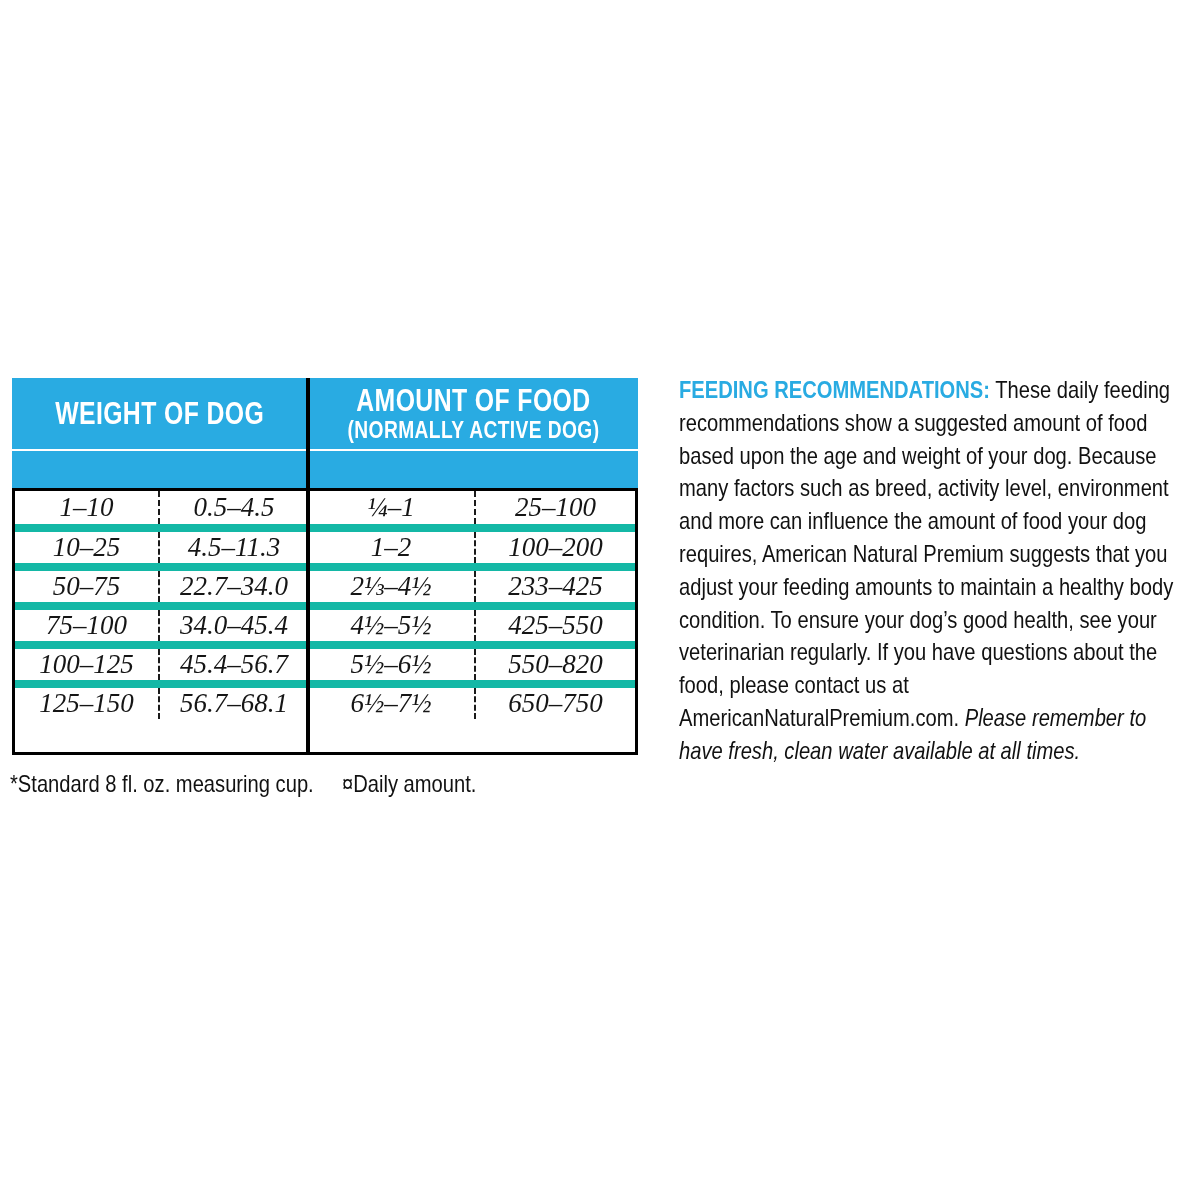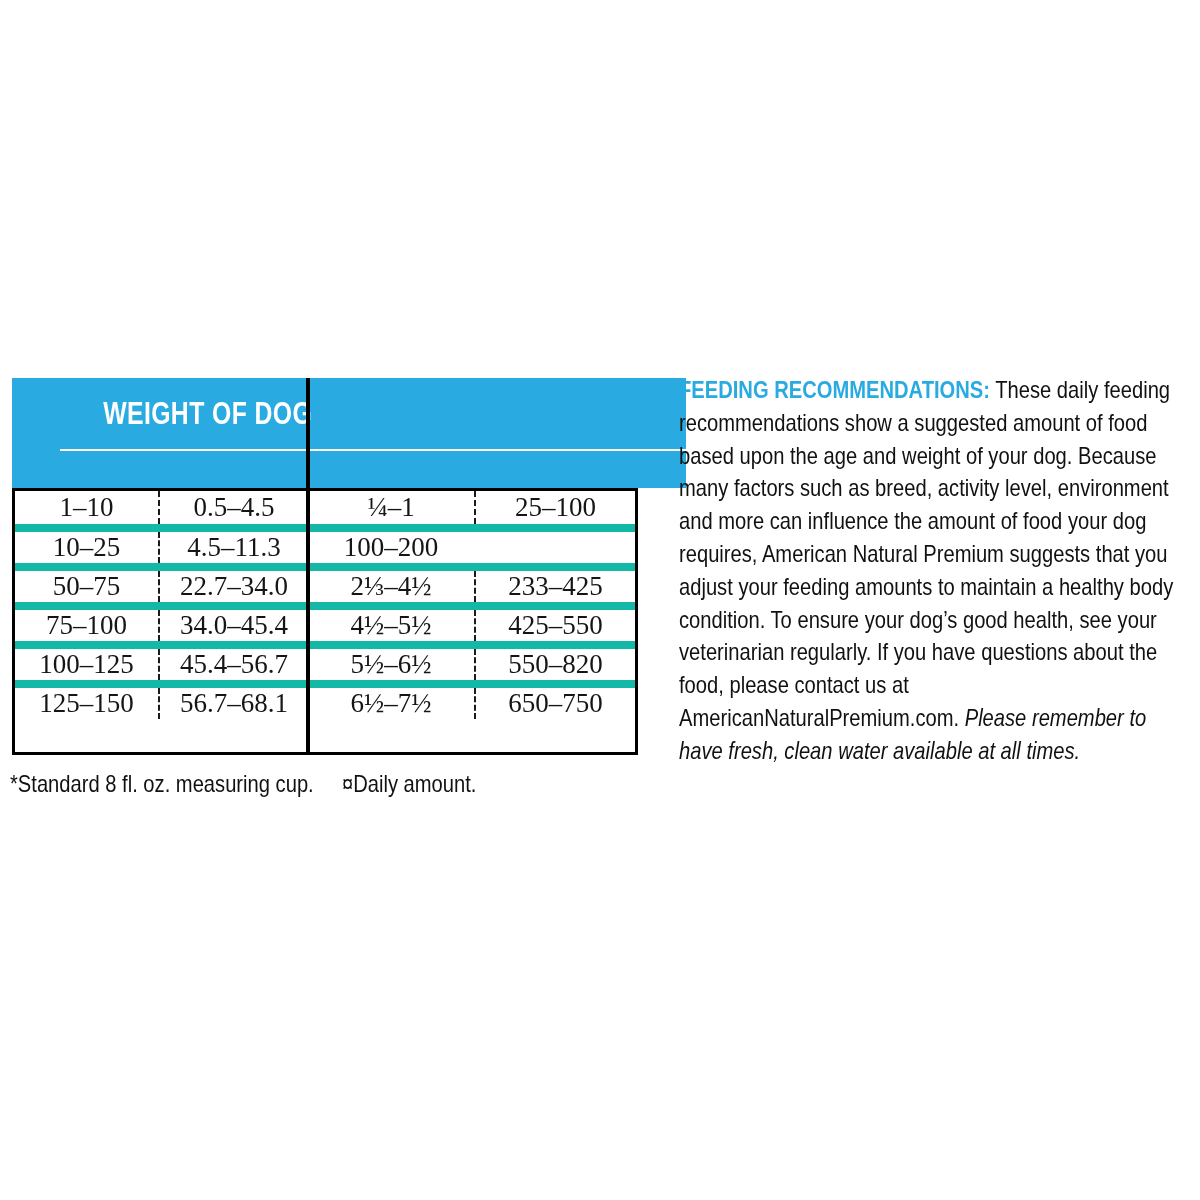--- a/index.html
+++ b/index.html
@@ -5,21 +5,21 @@
   html,body { margin:0; padding:0; }
   body {
     width:1200px; height:1200px; background:#ffffff; position:relative;
     font-family:"Liberation Sans","DejaVu Sans",sans-serif;
     color:#111111;
   }
 
   
   .feeding-table { position:absolute; left:12px; top:378px; width:626px; height:377px; }
 
-  .thead { position:absolute; left:0; top:0; width:626px; height:110px; background:#29ABE2;padding-left:48px; }
+  .thead { position:absolute; left:0; top:0; width:626px; height:110px; background:#29ABE2; }
   .group-row { display:grid; grid-template-columns:296px 1fr; height:71px; }
   .group { display:flex; flex-direction:column; align-items:center; justify-content:center; color:#fff; }
   .gh {
     display:inline-block; transform:scaleX(0.80); transform-origin:center;
     font-weight:bold; font-size:31px; line-height:31px; letter-spacing:0.5px; white-space:nowrap;
   }
   .gh-sub {
     display:inline-block; transform:scaleX(0.80); transform-origin:center;
     font-weight:bold; font-size:24px; line-height:27px; letter-spacing:0.5px; white-space:nowrap;
   }
@@ -33,21 +33,21 @@
   .shcell.sep { border-left:7px solid #e5e5e5; box-sizing:border-box; }
   .sh-label {
     display:inline-block; transform:scaleX(0.80); transform-origin:center;
     font-weight:bold; font-size:27px; white-space:nowrap;
   }
   .sh-label sup { font-size:0.62em; vertical-align:super; line-height:0; }
 
   .tbody {
     position:absolute; left:0; top:110px; width:626px; height:267px;
     box-sizing:border-box; border:3px solid #000;
-    display:grid; grid-template-rows:repeat(7,1fr); background:#fff;
+    display:grid; grid-template-rows:repeat(7,1fr); background:#fff;font-style:italic;
   }
   .trow { display:grid; grid-template-columns:143px 150px 166px 1fr; }
   .trow + .trow { border-top:8px solid #14b8a6; }
   .tcell {
     display:flex; align-items:center; justify-content:center;
     font-family:"Liberation Serif","DejaVu Serif",serif;
     font-size:27px; color:#151515; box-sizing:border-box;
   }
   .trow .tcell:nth-child(2), .trow .tcell:nth-child(4) { border-left:2px dashed #1a1a1a; }
 
@@ -75,20 +75,24 @@
 <body>
 
 <div class="feeding-table">
 
   <div class="thead">
     <div class="group-row">
       <div class="group">
         <span class="gh">WEIGHT OF DOG</span>
 
       </div>
+      <div class="group">
+        <span class="gh">AMOUNT OF FOOD</span>
+        <span class="gh-sub">(NORMALLY ACTIVE DOG)</span>
+      </div>
     </div>
     <div class="sub-row">
       <div class="shcell">
         <span class="sh-label"><span>LBS.</span><sup></sup></span>
       </div>
       <div class="shcell sep">
         <span class="sh-label"><span>KG</span><sup></sup></span>
       </div>
       <div class="shcell">
         <span class="sh-label"><span>CUPS*</span><sup>¤</sup></span>
@@ -102,20 +106,21 @@
   <div class="tbody">
     <div class="trow">
       <div class="tcell">1–10</div>
       <div class="tcell">0.5–4.5</div>
       <div class="tcell">¼–1</div>
       <div class="tcell">25–100</div>
     </div>
     <div class="trow">
       <div class="tcell">10–25</div>
       <div class="tcell">4.5–11.3</div>
+      <div class="tcell">1–2</div>
       <div class="tcell">100–200</div>
     </div>
     <div class="trow">
       <div class="tcell">50–75</div>
       <div class="tcell">22.7–34.0</div>
       <div class="tcell">2⅓–4½</div>
       <div class="tcell">233–425</div>
     </div>
     <div class="trow">
       <div class="tcell">75–100</div>

